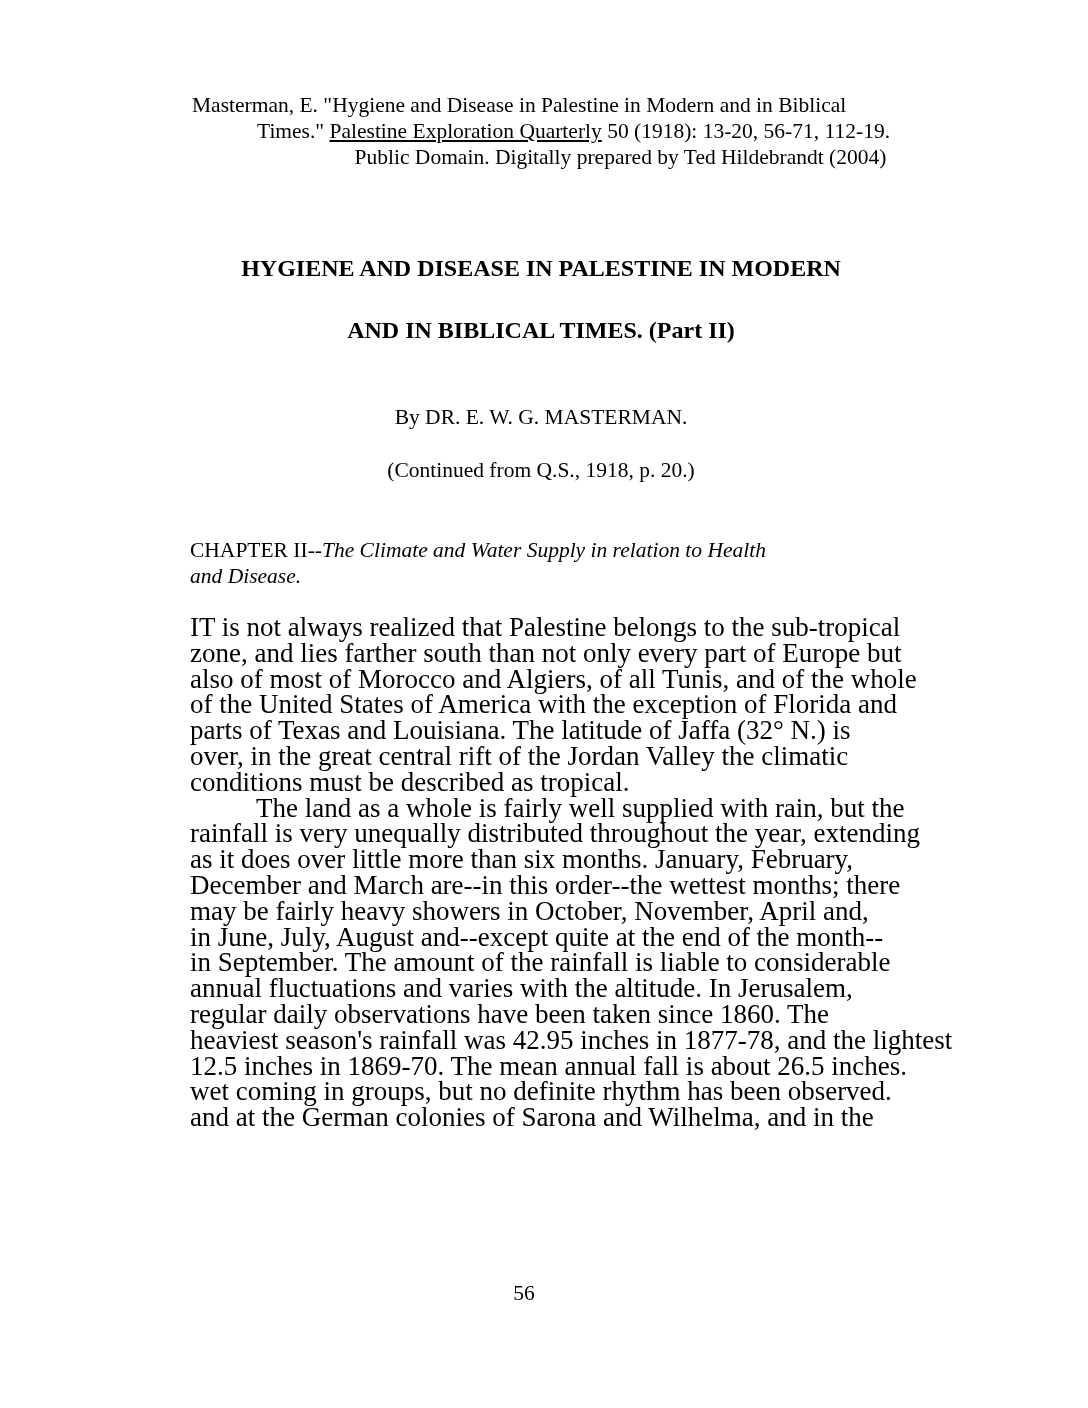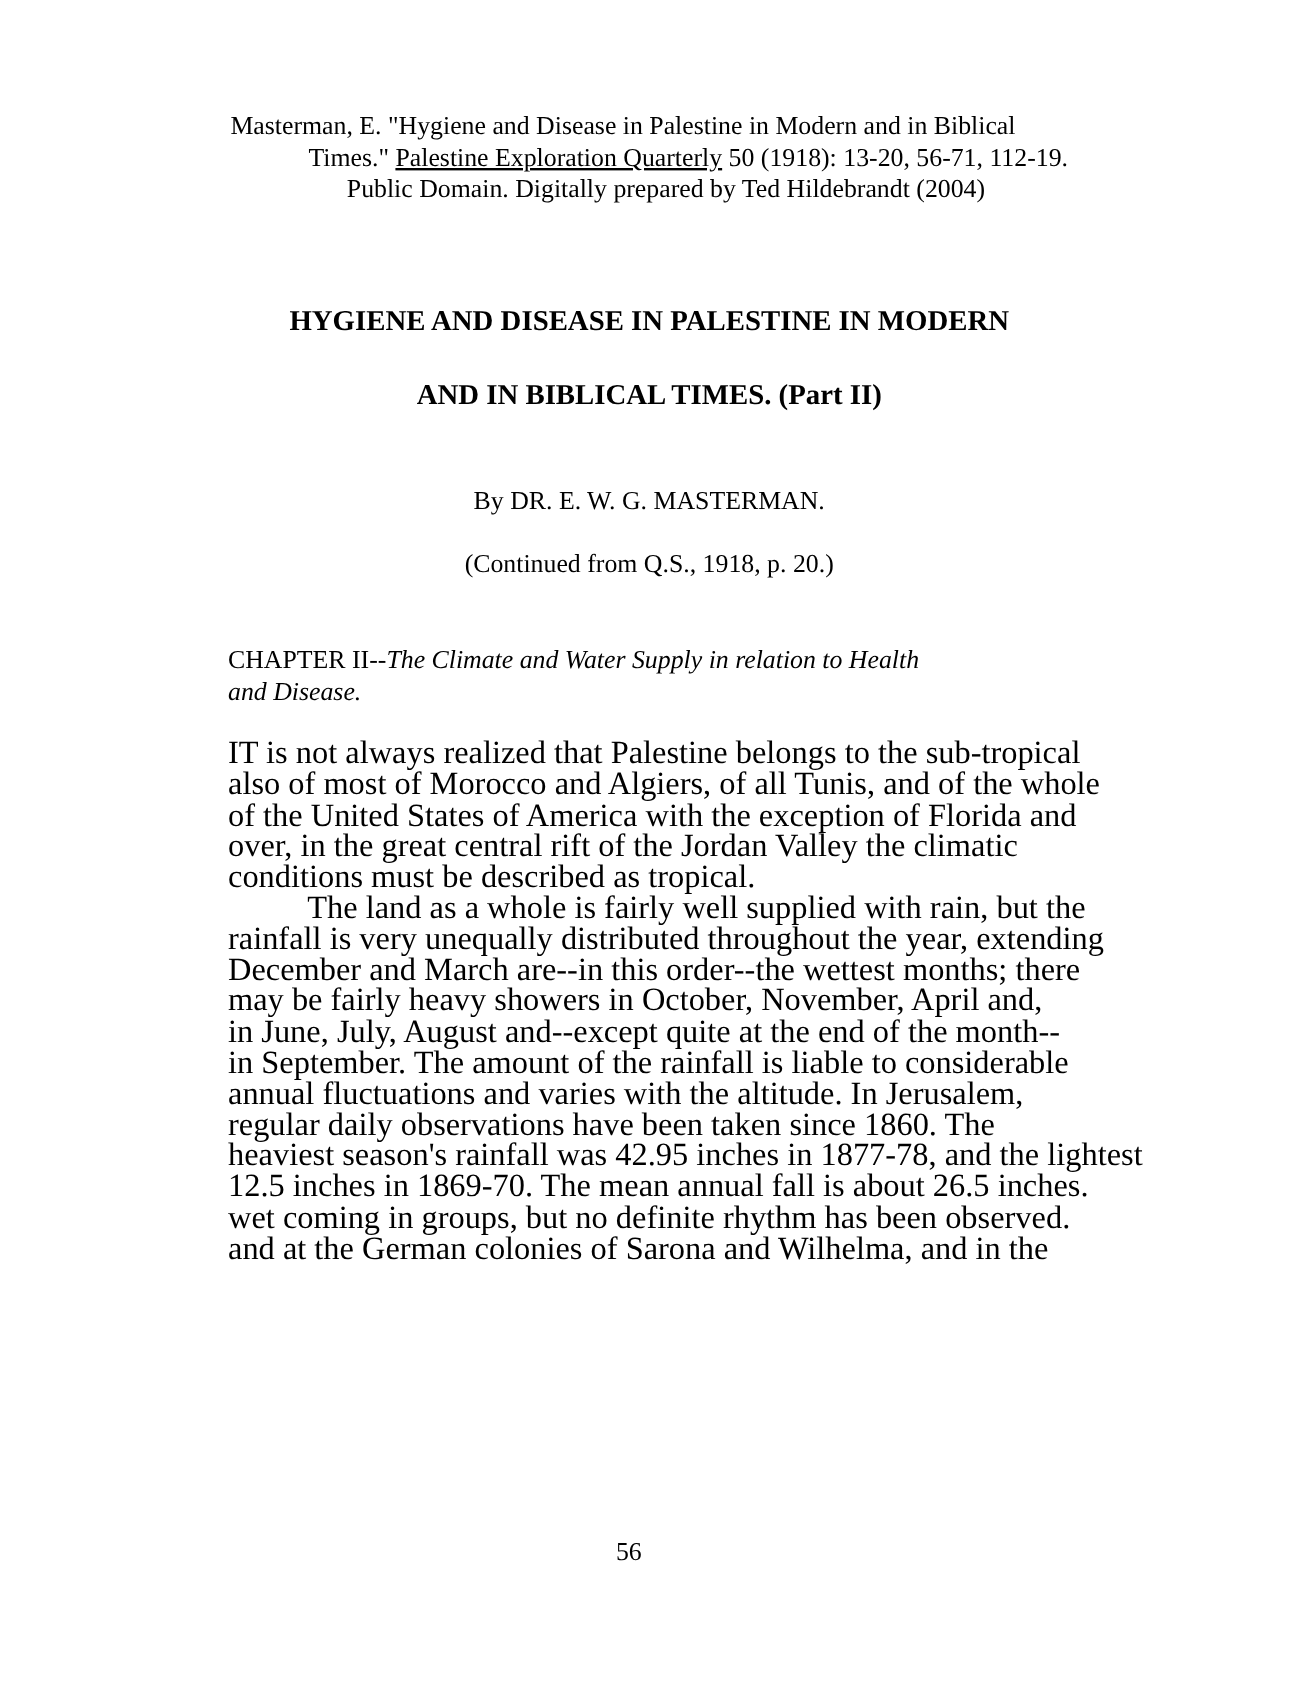--- a/index.html
+++ b/index.html
@@ -25,21 +25,21 @@
     .citation {
       position: absolute;
       left: 192px;
       top: 92px;
       width: 760px;
       font-size: 21.5px;
       line-height: 26px;
     }
     .citation .line1 { display: block; white-space: nowrap; }
     .citation .line2 { display: block; white-space: nowrap; padding-left: 65px; }
-    .citation .line3 { display: block; white-space: nowrap; padding-left: 97px; }
+    .citation .line3 { display: block; white-space: nowrap; padding-left: 97px; text-align: center; }
     .citation u { text-decoration: underline; }
 
     .title {
       position: absolute;
       left: 0;
       width: 1088px;
       text-align: center;
       font-weight: bold;
       font-size: 24px;
       line-height: 30px;
@@ -110,26 +110,29 @@
   <div class="centered byline">By DR. E. W. G. MASTERMAN.</div>
   <div class="centered continued">(Continued from Q.S., 1918, p. 20.)</div>
 
   <div class="chapter">
     <span class="ln"><span>CHAPTER II--</span><i>The Climate and Water Supply in relation to Health</i></span>
     <span class="ln"><i>and Disease.</i></span>
   </div>
 
   <div class="body-text">
     <span class="ln">IT is not always realized that Palestine belongs to the sub-tropical</span>
+    <span class="ln">zone, and lies farther south than not only every part of Europe but</span>
     <span class="ln">also of most of Morocco and Algiers, of all Tunis, and of the whole</span>
     <span class="ln">of the United States of America with the exception of Florida and</span>
+    <span class="ln">parts of Texas and Louisiana. The latitude of Jaffa (32° N.) is</span>
     <span class="ln">over, in the great central rift of the Jordan Valley the climatic</span>
     <span class="ln">conditions must be described as tropical.</span>
     <span class="ln indent">The land as a whole is fairly well supplied with rain, but the</span>
     <span class="ln">rainfall is very unequally distributed throughout the year, extending</span>
+    <span class="ln">as it does over little more than six months. January, February,</span>
     <span class="ln">December and March are--in this order--the wettest months; there</span>
     <span class="ln">may be fairly heavy showers in October, November, April and,</span>
     <span class="ln">in June, July, August and--except quite at the end of the month--</span>
     <span class="ln">in September. The amount of the rainfall is liable to considerable</span>
     <span class="ln">annual fluctuations and varies with the altitude. In Jerusalem,</span>
     <span class="ln">regular daily observations have been taken since 1860. The</span>
     <span class="ln">heaviest season's rainfall was 42.95 inches in 1877-78, and the lightest</span>
     <span class="ln">12.5 inches in 1869-70. The mean annual fall is about 26.5 inches.</span>
     <span class="ln">wet coming in groups, but no definite rhythm has been observed.</span>
     <span class="ln">and at the German colonies of Sarona and Wilhelma, and in the</span>

